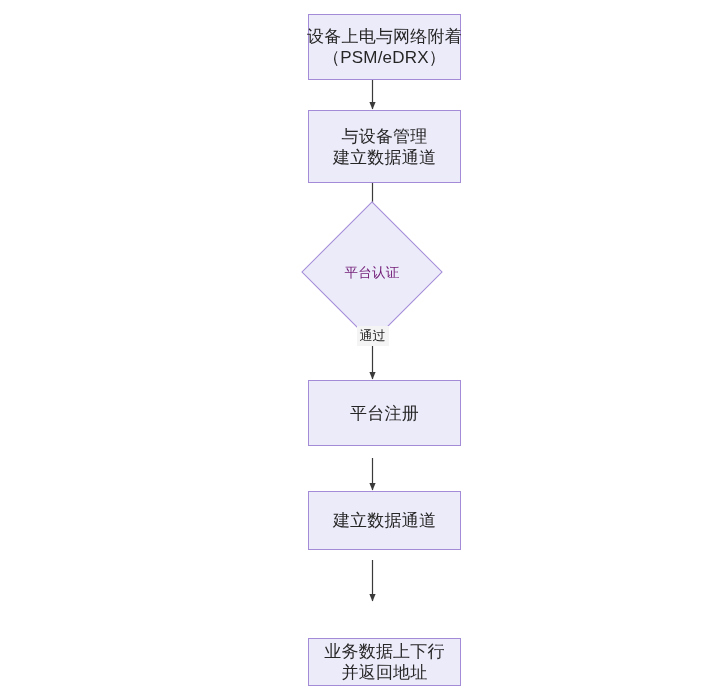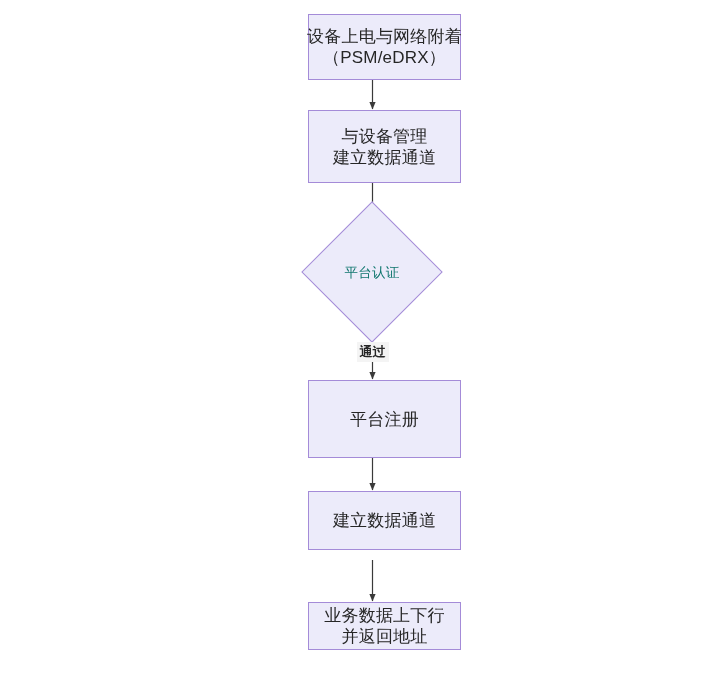--- a/index.html
+++ b/index.html
@@ -65,21 +65,21 @@
     transform: rotate(45deg);
   }
   .decision .diamond-label {
     position: absolute;
     left: 0; top: 0;
     width: 100px;
     height: 100px;
     display: flex;
     align-items: center;
     justify-content: center;
-    color: #0f766e;
+    color: #701a75;
     font-size: 13.5px;
     line-height: 21px;
     letter-spacing: 0.2px;
     text-align: center;
     white-space: nowrap;
   }
 
   
   .edge-label {
     position: absolute;
@@ -123,28 +123,28 @@
   <div class="node" style="left:296px; top:110px; width:153px; height:73px;">
     <span class="line1">与设备管理</span>
     <span class="line2">建立数据通道</span>
   </div>
 
   <div class="decision" style="left:322px; top:222px;">
     <div class="diamond-shape"></div>
     <div class="diamond-label">平台认证</div>
   </div>
 
-  <div class="edge-label" style="left:372.5px; top:352px;font-weight:bold;">通过</div>
+  <div class="edge-label" style="left:372.5px; top:336px;">通过</div>
 
-  <div class="node" style="left:296px; top:380px; width:153px; height:78px;">
+  <div class="node" style="left:296px; top:380px; width:153px; height:66px;">
     <span class="line1">平台注册</span>
   </div>
 
   <div class="node" style="left:296px; top:491px; width:153px; height:59px;">
     <span class="line1">建立数据通道</span>
   </div>
 
-  <div class="node" style="left:296px; top:602px; width:153px; height:48px;">
+  <div class="node" style="left:296px; top:638px; width:153px; height:48px;">
     <span class="line1">业务数据上下行</span>
     <span class="line2">并返回地址</span>
   </div>
 
 </div>
 
 </body></html>

